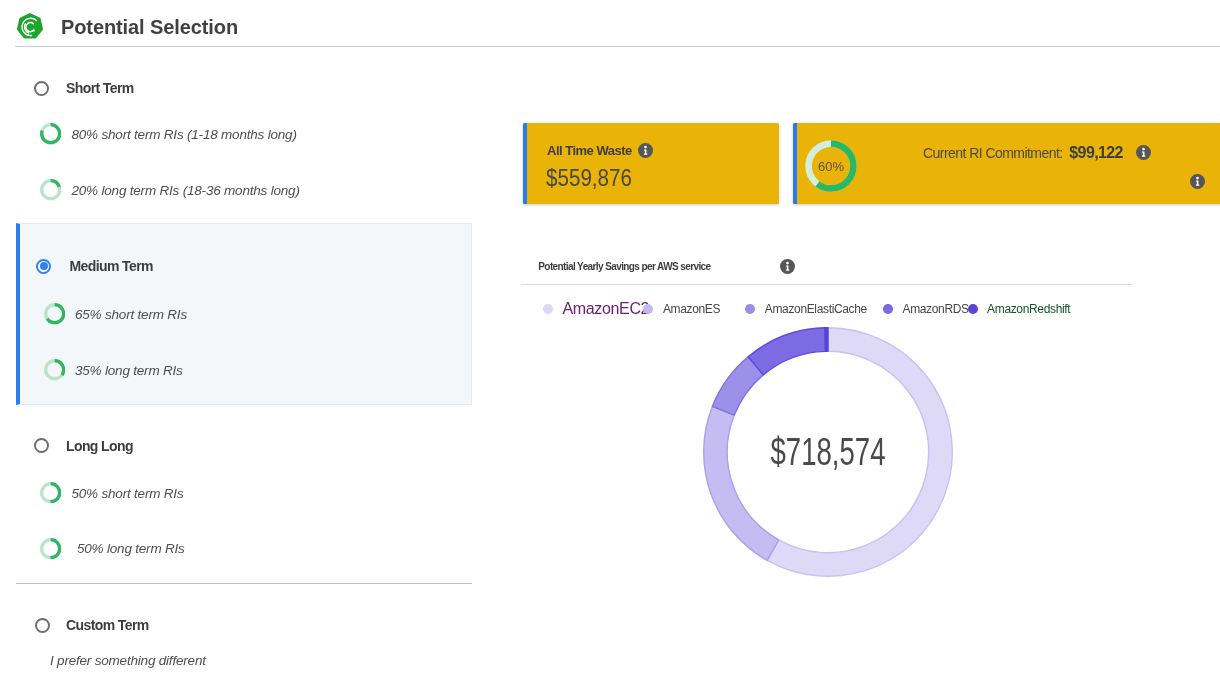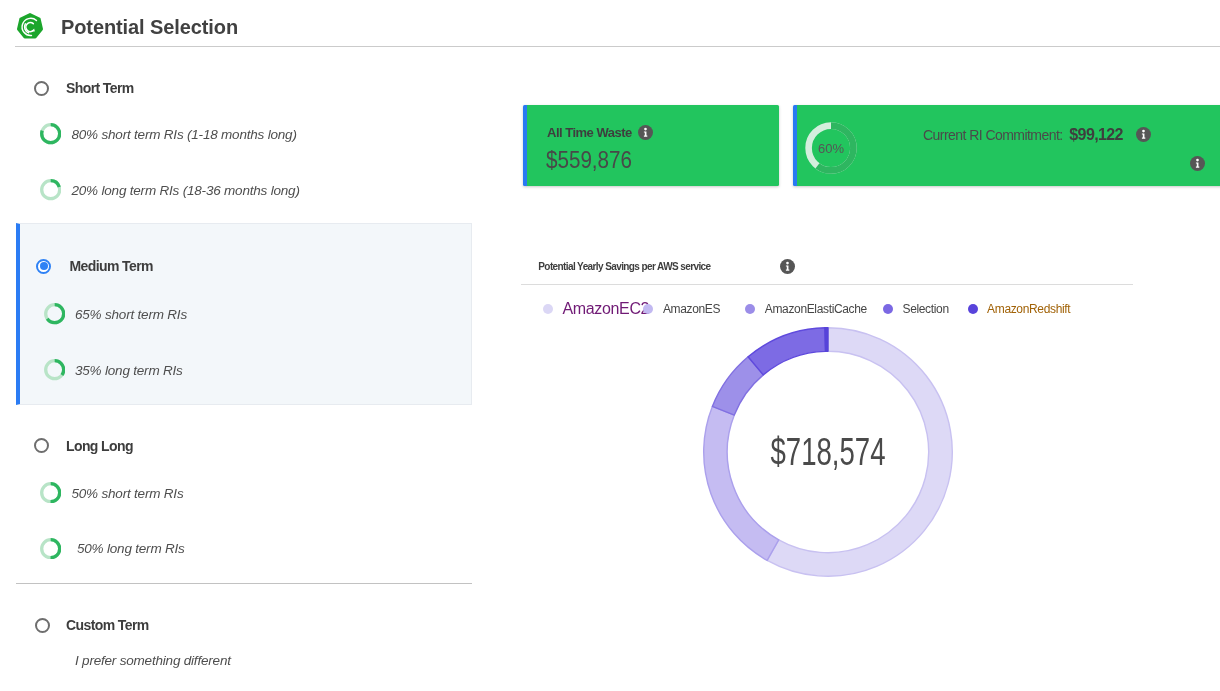--- a/index.html
+++ b/index.html
@@ -5,21 +5,21 @@
   * { margin:0; padding:0; box-sizing:border-box; }
   html,body { width:1220px; height:691px; background:#fff; overflow:hidden;
     font-family:"Liberation Sans", sans-serif; position:relative; }
   .abs { position:absolute; }
   .vc { transform:translateY(-50%); white-space:nowrap; }
   .hdr { font-weight:bold; font-size:14px; letter-spacing:-0.6px; color:#3d3d3d; }
   .item { font-size:13.5px; letter-spacing:-0.2px; color:#4e4e4e;font-style:italic; }
   .radio { width:15px; height:15px; border:2px solid #6e6e6e; border-radius:50%; background:#fff; }
   .radio.sel { border-color:#2e82f5; display:flex; align-items:center; justify-content:center; }
   .radio.sel .dot { width:8px; height:8px; border-radius:50%; background:#2e82f5; }
-  .card { position:absolute; top:105px; height:81px; background:#22c55e;
+  .card { position:absolute; top:123px; height:81px; background:#eab308;
     border-left:4.5px solid #2979f2; box-shadow:0 1px 3px rgba(0,0,0,0.22); border-radius:1.5px; }
 </style>
 </head>
 <body>
 
 <svg class="abs" style="left:16px; top:12px;" width="28" height="28" viewBox="0 0 28 28">
   <polygon points="14.00,2.40 23.38,6.92 25.70,17.07 19.21,25.21 8.79,25.21 2.30,17.07 4.62,6.92" fill="#1ca62c" stroke="#1ca62c" stroke-width="2.6" stroke-linejoin="round"></polygon>
   <g fill="none" stroke="#ffffff" stroke-linecap="round">
     <path d="M20.45 8.51 A8.6 8.6 0 1 0 15.45 23.47" stroke-width="1.45"></path>
     <path d="M9.33 11.80 A6.2 6.2 0 0 0 12.58 20.73" stroke-width="1.45"></path>
@@ -87,21 +87,21 @@
       <circle cx="10.7" cy="10.7" r="9" fill="none" stroke="#b8e4c7" stroke-width="3.3"></circle>
       <circle cx="10.7" cy="10.7" r="9" fill="none" stroke="#2eb660" stroke-width="3.3" stroke-dasharray="28.27 28.27" transform="rotate(-90 10.7 10.7)"></circle>
     </svg>
   </div>
 <div class="abs vc item" style="left:77px; top:548.4px;">50% long term RIs</div>
 
 <div class="abs" style="left:16px; top:583px; width:456px; height:1px; background:#c2c2c2;"></div>
 
 <div class="abs radio" style="left:34.7px; top:617.5px;"></div>
 <div class="abs vc hdr" style="left:66px; top:625px;">Custom Term</div>
-<div class="abs vc item" style="left:50px; top:660.4px;margin-left:25px;">I prefer something different</div>
+<div class="abs vc item" style="left:50px; top:660.4px;">I prefer something different</div>
 
 <div class="card" style="left:522.5px; width:256.5px;">
   <div class="abs vc" style="left:20.5px; top:27.2px; font-size:13px; font-weight:bold; letter-spacing:-0.5px; color:#3e3e3e;">All Time Waste</div>
   <svg class="abs" style="left:111.8px; top:19.7px;" width="15" height="15" viewBox="0 0 15 15">
       <circle cx="7.5" cy="7.5" r="7.5" fill="#565656"></circle>
       <circle cx="7.5" cy="4.1" r="1.35" fill="#fff"></circle>
       <path d="M5.9 6.4 H8.45 V10.6 H9.3 V11.7 H5.9 V10.6 H6.8 V7.5 H5.9 Z" fill="#fff"></path>
     </svg>
   <svg class="abs" style="left:18px; top:40px;" width="120" height="30">
       <text x="1" y="23" font-family="Liberation Sans" font-size="23" fill="#484848" textLength="86" lengthAdjust="spacingAndGlyphs">$559,876</text>
@@ -137,23 +137,23 @@
   </svg>
 <div class="abs" style="left:521px; top:283.5px; width:612px; height:1px; background:#dcdcdc;"></div>
 
 <div class="abs" style="left:542.9px; top:304px; width:10px; height:10px; border-radius:50%; background:#dbd7f5;"></div>
 <div class="abs vc" style="left:562.5px; top:309.3px; font-size:16px; letter-spacing:-0.35px; color:#701a75;">AmazonEC2</div>
 <div class="abs" style="left:643.3px; top:304px; width:10px; height:10px; border-radius:50%; background:#c2b9f1;"></div>
 <div class="abs vc" style="left:662.9px; top:309.3px; font-size:12px; letter-spacing:-0.35px; color:#464646;">AmazonES</div>
 <div class="abs" style="left:745.2px; top:304px; width:10px; height:10px; border-radius:50%; background:#9b8de8;"></div>
 <div class="abs vc" style="left:764.8px; top:309.3px; font-size:12px; letter-spacing:-0.35px; color:#464646;">AmazonElastiCache</div>
 <div class="abs" style="left:882.9px; top:304px; width:10px; height:10px; border-radius:50%; background:#7b68e3;"></div>
-<div class="abs vc" style="left:902.5px; top:309.3px; font-size:12px; letter-spacing:-0.35px; color:#464646;">Selection</div>
+<div class="abs vc" style="left:902.5px; top:309.3px; font-size:12px; letter-spacing:-0.35px; color:#464646;">AmazonRDS</div>
 <div class="abs" style="left:967.5px; top:304px; width:10px; height:10px; border-radius:50%; background:#5843db;"></div>
-<div class="abs vc" style="left:987.1px; top:309.3px; font-size:12px; letter-spacing:-0.35px; color:#a16207;">AmazonRedshift</div>
+<div class="abs vc" style="left:987.1px; top:309.3px; font-size:12px; letter-spacing:-0.35px; color:#14532d;">AmazonRedshift</div>
 
 <svg class="abs" style="left:699.5px; top:324px;" width="256" height="256" viewBox="0 0 256 256">
 <path d="M128.00 3.70 A124.3 124.3 0 1 1 67.17 236.40 L78.72 215.82 A100.7 100.7 0 1 0 128.00 27.30 Z" fill="#ddd9f6" stroke="#c8c1f1" stroke-width="1.4" stroke-linejoin="round"></path>
 <path d="M67.17 236.40 A124.3 124.3 0 0 1 12.35 82.44 L34.31 91.09 A100.7 100.7 0 0 0 78.72 215.82 Z" fill="#c5bcf2" stroke="#aba0ec" stroke-width="1.4" stroke-linejoin="round"></path>
 <path d="M12.35 82.44 A124.3 124.3 0 0 1 48.10 32.78 L63.27 50.86 A100.7 100.7 0 0 0 34.31 91.09 Z" fill="#9d90e9" stroke="#8170e1" stroke-width="1.4" stroke-linejoin="round"></path>
 <path d="M48.10 32.78 A124.3 124.3 0 0 1 124.96 3.74 L125.54 27.33 A100.7 100.7 0 0 0 63.27 50.86 Z" fill="#7d6be4" stroke="#5f4add" stroke-width="1.4" stroke-linejoin="round"></path>
 <path d="M124.96 3.74 A124.3 124.3 0 0 1 128.00 3.70 L128.00 27.30 A100.7 100.7 0 0 0 125.54 27.33 Z" fill="#5643d9" stroke="#5643d9" stroke-width="1.4" stroke-linejoin="round"></path>
 <text x="128" y="141" font-family="Liberation Sans" font-size="38" fill="#4a4a4a" text-anchor="middle" textLength="115" lengthAdjust="spacingAndGlyphs">$718,574</text>
 </svg>
 

